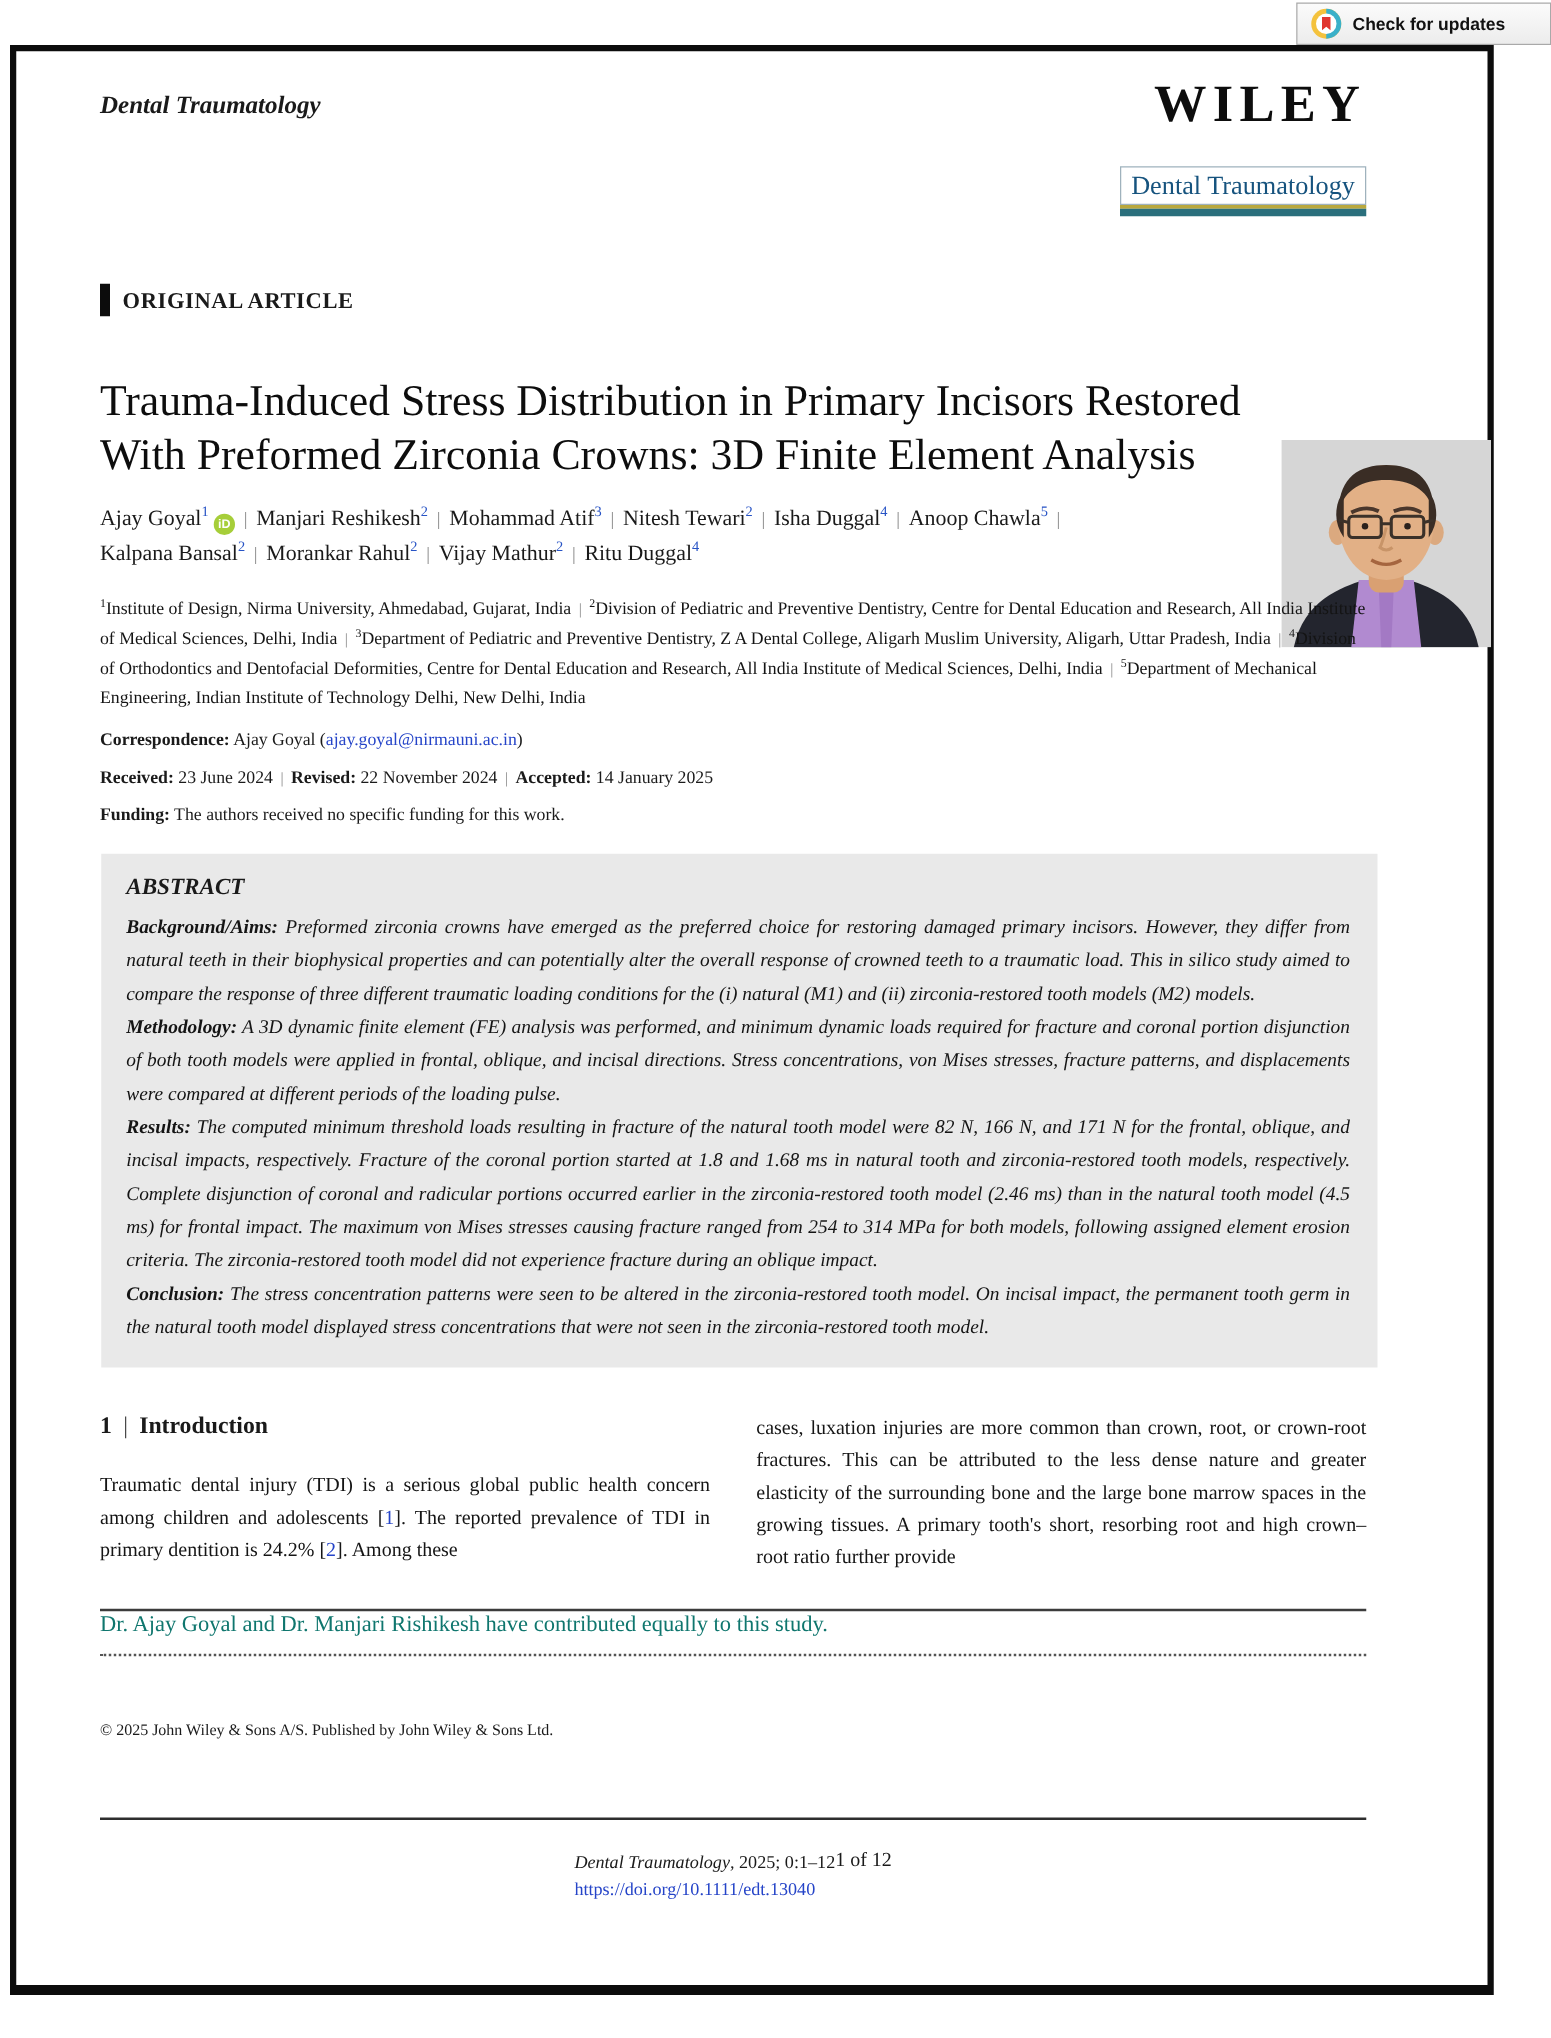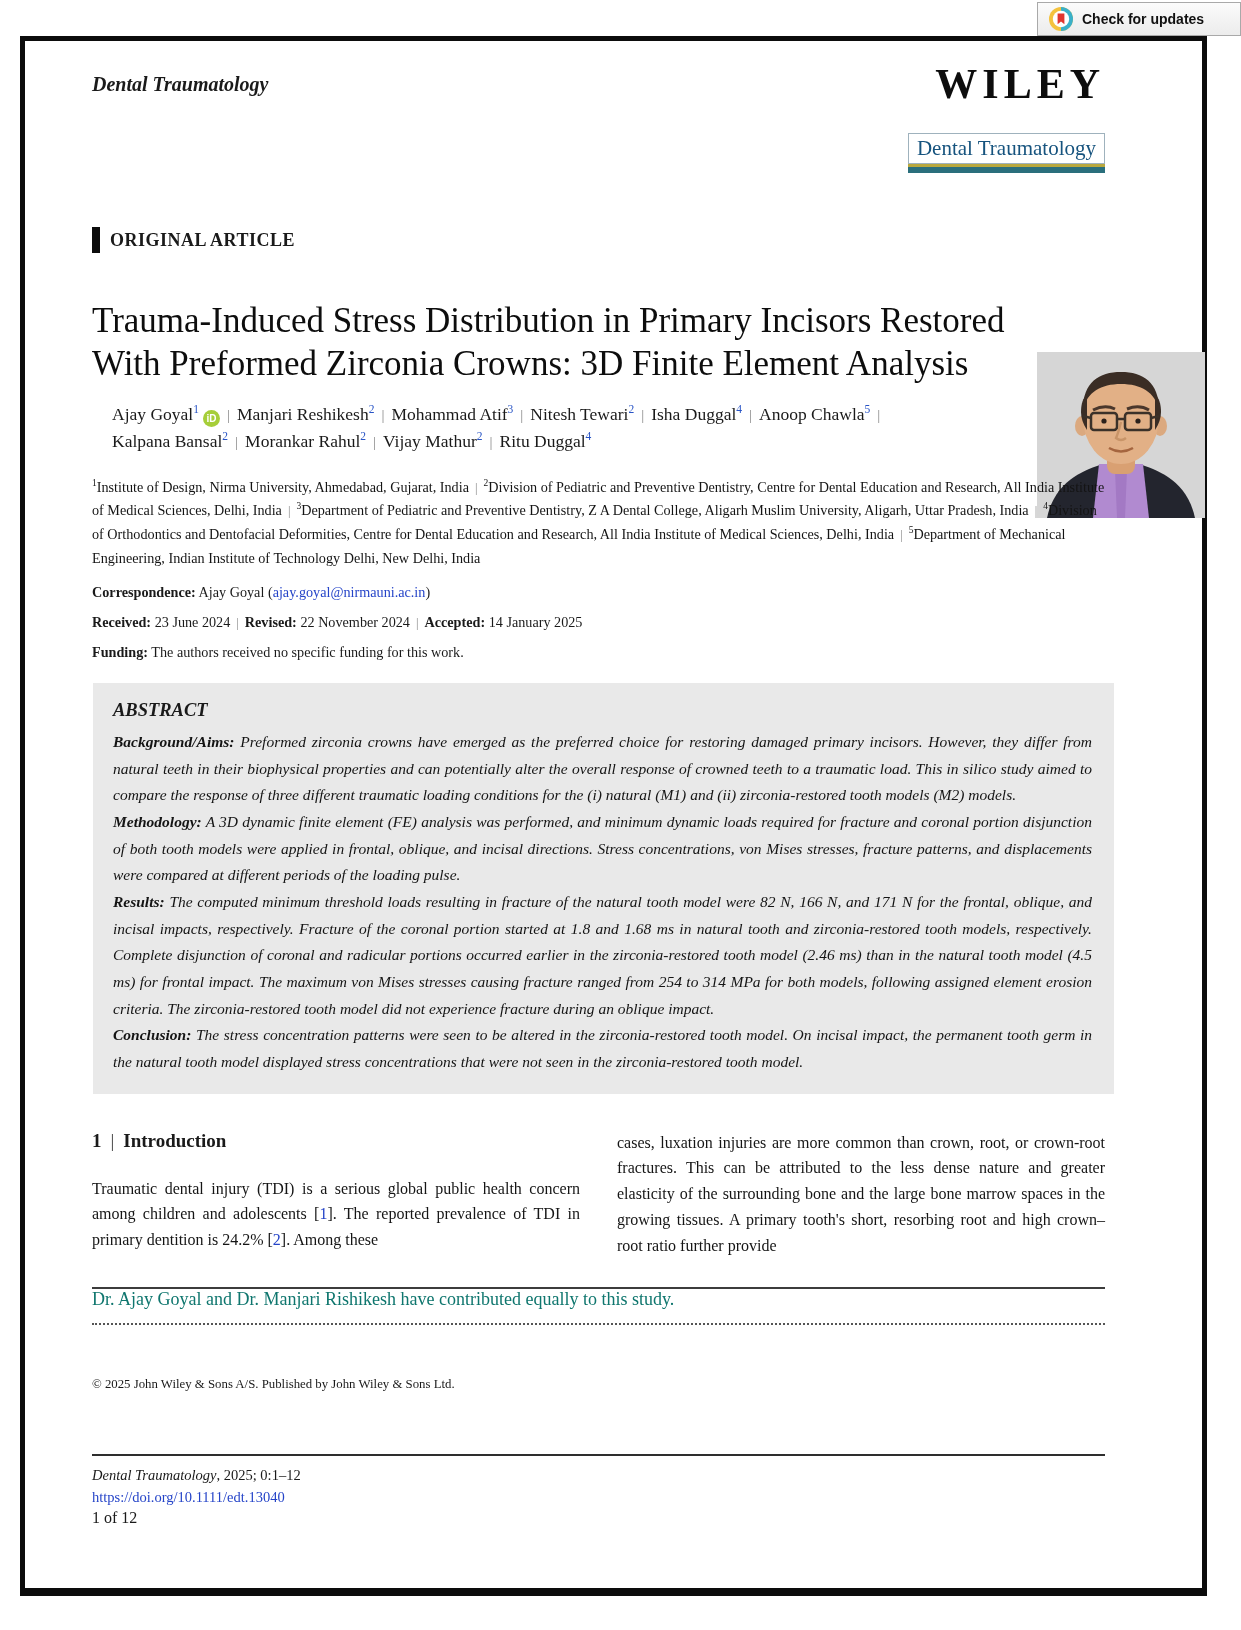--- a/index.html
+++ b/index.html
@@ -15,21 +15,21 @@
     background:linear-gradient(#fbfbfb,#ececec);
     border:1px solid #a9a9a9;
     display:flex; align-items:center; gap:8px; padding:0 10px;
     font-family:"Liberation Sans", sans-serif; font-size:14px; color:#111;
     cursor:pointer; z-index:5;font-weight:bold;
   }
   .check-btn svg { flex:0 0 auto; }
 
   
   .page-frame {
-    position:absolute; left:20px; top:36px; width:1187px; height:1560px;
+    position:absolute; left:8px; top:36px; width:1187px; height:1560px;
     border:5px solid #0c0c0c; border-bottom-width:8px; background:#fff;
   }
   .content { padding:20px 97px 0 67px; position:relative; }
 
   
   .header-row { display:flex; justify-content:space-between; align-items:flex-start; margin-top:2px; }
   .running-head { font-size:20px; font-weight:bold; font-style:italic; padding-top:10px; }
   .wiley-logo { font-size:42px; letter-spacing:5px; font-weight:bold; color:#0d0d0d; line-height:1; }
   .badge-row { display:flex; justify-content:flex-end; margin-top:28px; }
   .journal-badge { display:inline-block; }
@@ -45,21 +45,21 @@
   .kicker-bar { width:8px; height:26px; background:#0c0c0c; }
   .kicker-text { font-size:18px; font-weight:bold; letter-spacing:0.5px; }
 
   
   .title { margin-top:46px; width:940px; font-size:35px; line-height:1.23; font-weight:normal; color:#0d0d0d; }
 
   
   .author-photo { position:absolute; left:1012px; top:311px; width:168px; height:166px; overflow:hidden; }
 
   
-  .authors { margin-top:16px; width:940px; font-size:17.5px; line-height:1.55;margin-left:20px; }
+  .authors { margin-top:16px; width:940px; font-size:17.5px; line-height:1.55; }
   .authors sup { font-size:11.5px; color:#2753c5; vertical-align:super; line-height:0; }
   .asep { color:#8a8a8a; padding:0 7px; font-size:15px; }
   .orcid-badge {
     display:inline-block; width:17px; height:17px; border-radius:50%;
     background:#a6ce39; color:#fff; font-family:"Liberation Sans", sans-serif;
     font-size:10px; font-weight:bold; text-align:center; line-height:17px;
     vertical-align:-2px; margin-left:4px; cursor:pointer;
   }
 
   
@@ -83,21 +83,21 @@
   .section-heading .thin { font-weight:normal; color:#444; padding:0 9px; }
   .body-p { font-size:16px; line-height:1.62; text-align:justify; color:#151515; }
   .cite { color:#2544c8; cursor:pointer; }
 
   
   .fn-rule { margin-top:28px; border-top:2px solid #3c3c3c; }
   .fn-text { margin-top:0; font-size:18px; color:#0f766e; }
   .dotted-rule { margin-top:13px; border-top:2px dotted #555; }
   .copyright { margin-top:52px; font-size:12.8px; }
   .footer-rule { margin-top:62px; border-top:2px solid #2e2e2e; }
-  .footer-row { margin-top:9px; display:flex; justify-content:center; align-items:flex-start;flex-direction:column; }
+  .footer-row { margin-top:24px; display:flex; justify-content:center; align-items:flex-start; }
   .footer-left { font-size:14.5px; line-height:1.5; }
   .footer-journal { font-style:italic; }
   .footer-page { font-size:16px; }
 </style>
 </head>
 <body>
 
 <div class="check-btn">
   <svg width="26" height="26" viewBox="0 0 26 26">
     <circle cx="13" cy="13" r="12" fill="#f4c23d"></circle>

